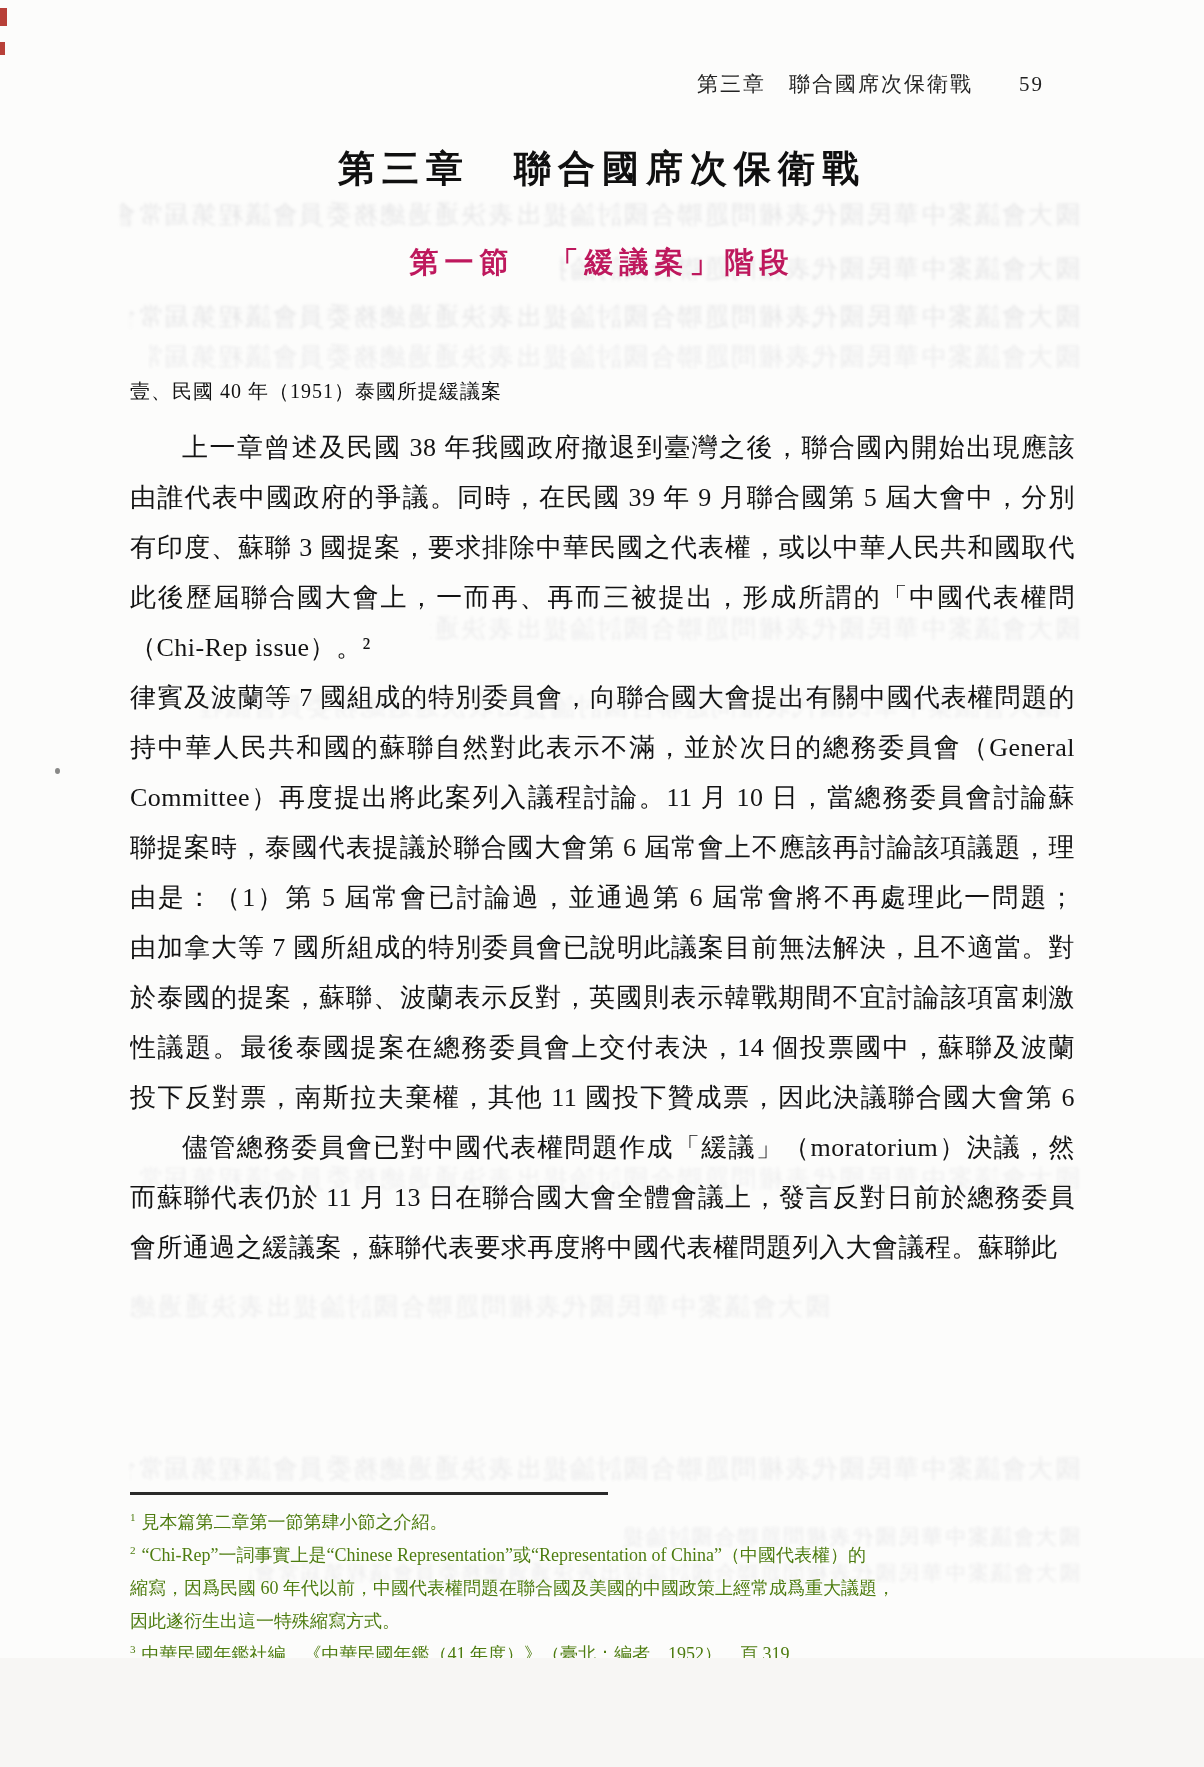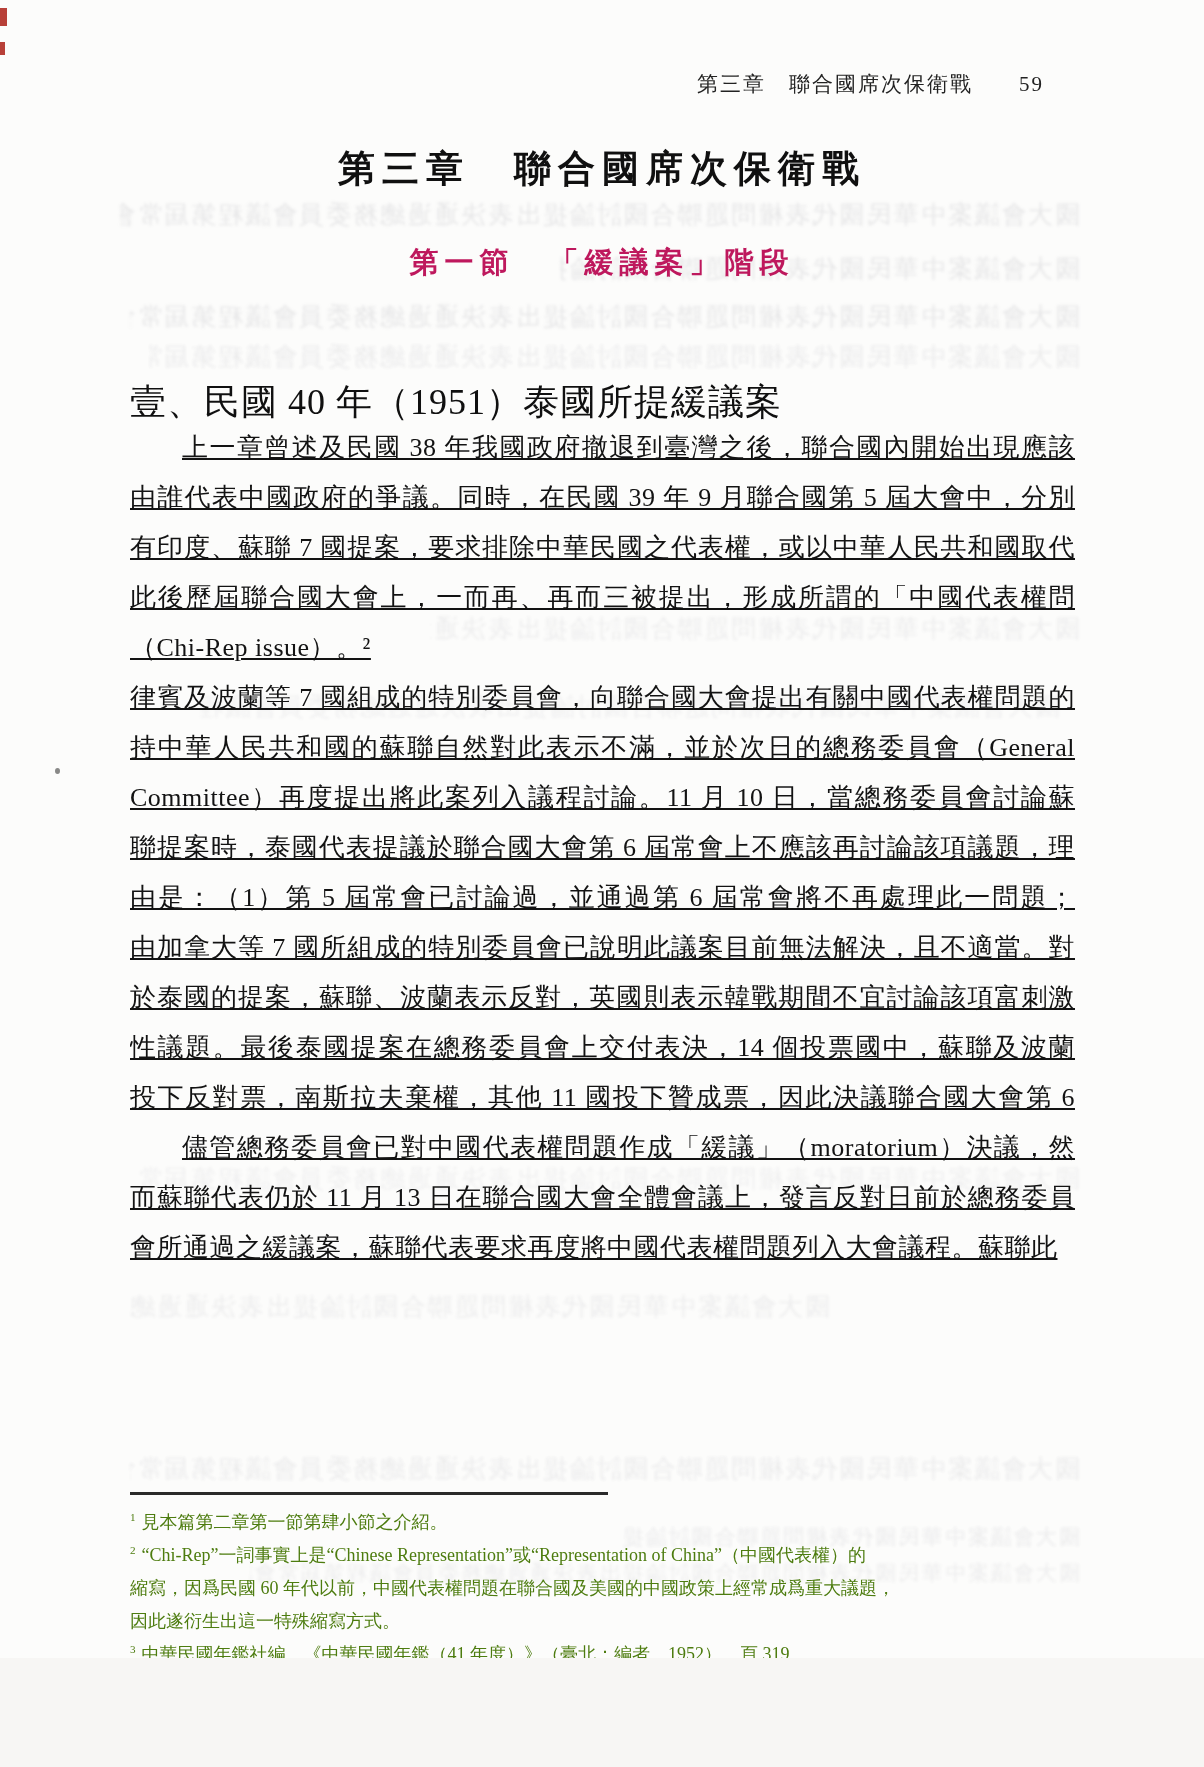--- a/index.html
+++ b/index.html
@@ -56,35 +56,34 @@
     font-weight: 700;
     letter-spacing: 6px;
     color: #be185d;
   }
   .subsection-title {
     position: absolute;
     top: 378px;
     left: 130px;
     width: 950px;
     margin: 0;
-    font-size: 36px;
+    font-size: 20px;
     font-weight: 400;
     letter-spacing: 1px;
     color: #101010;
   }
 
   
   .body-text {
     position: absolute;
     top: 423px;
     left: 130px;
     width: 945px;
     font-size: 26px;
     color: #131313;
-    text-decoration: underline;
   }
   .body-text .line {
     height: 50px;
     line-height: 50px;
     text-align: justify;
     text-align-last: justify;
     text-justify: inter-character;
     overflow: hidden;
     letter-spacing: 0.5px;
   }
@@ -184,21 +183,21 @@
     <span>59</span>
   </div>
 
   <h1 class="chapter-title">第三章　聯合國席次保衛戰</h1>
   <h2 class="section-title">第一節　「緩議案」階段</h2>
   <h3 class="subsection-title">壹、民國 40 年（1951）泰國所提緩議案</h3>
 
   <div class="body-text" id="body-text">
       <div class="line first">上一章曾述及民國 38 年我國政府撤退到臺灣之後，聯合國內開始出現應該</div>
       <div class="line">由誰代表中國政府的爭議。同時，在民國 39 年 9 月聯合國第 5 屆大會中，分別</div>
-      <div class="line">有印度、蘇聯 7 國提案，要求排除中華民國之代表權，或以中華人民共和國取代</div>
+      <div class="line">有印度、蘇聯 3 國提案，要求排除中華民國之代表權，或以中華人民共和國取代</div>
       <div class="line">此後歷屆聯合國大會上，一而再、再而三被提出，形成所謂的「中國代表權問題」</div>
       <div class="line last">（Chi-Rep issue）。²</div>
       <div class="line">律賓及波蘭等 7 國組成的特別委員會，向聯合國大會提出有關中國代表權問題的</div>
       <div class="line">持中華人民共和國的蘇聯自然對此表示不滿，並於次日的總務委員會（General</div>
       <div class="line">Committee）再度提出將此案列入議程討論。11 月 10 日，當總務委員會討論蘇</div>
       <div class="line">聯提案時，泰國代表提議於聯合國大會第 6 屆常會上不應該再討論該項議題，理</div>
       <div class="line">由是：（1）第 5 屆常會已討論過，並通過第 6 屆常會將不再處理此一問題；（2）</div>
       <div class="line">由加拿大等 7 國所組成的特別委員會已說明此議案目前無法解決，且不適當。對</div>
       <div class="line">於泰國的提案，蘇聯、波蘭表示反對，英國則表示韓戰期間不宜討論該項富刺激</div>
       <div class="line">性議題。最後泰國提案在總務委員會上交付表決，14 個投票國中，蘇聯及波蘭</div>

